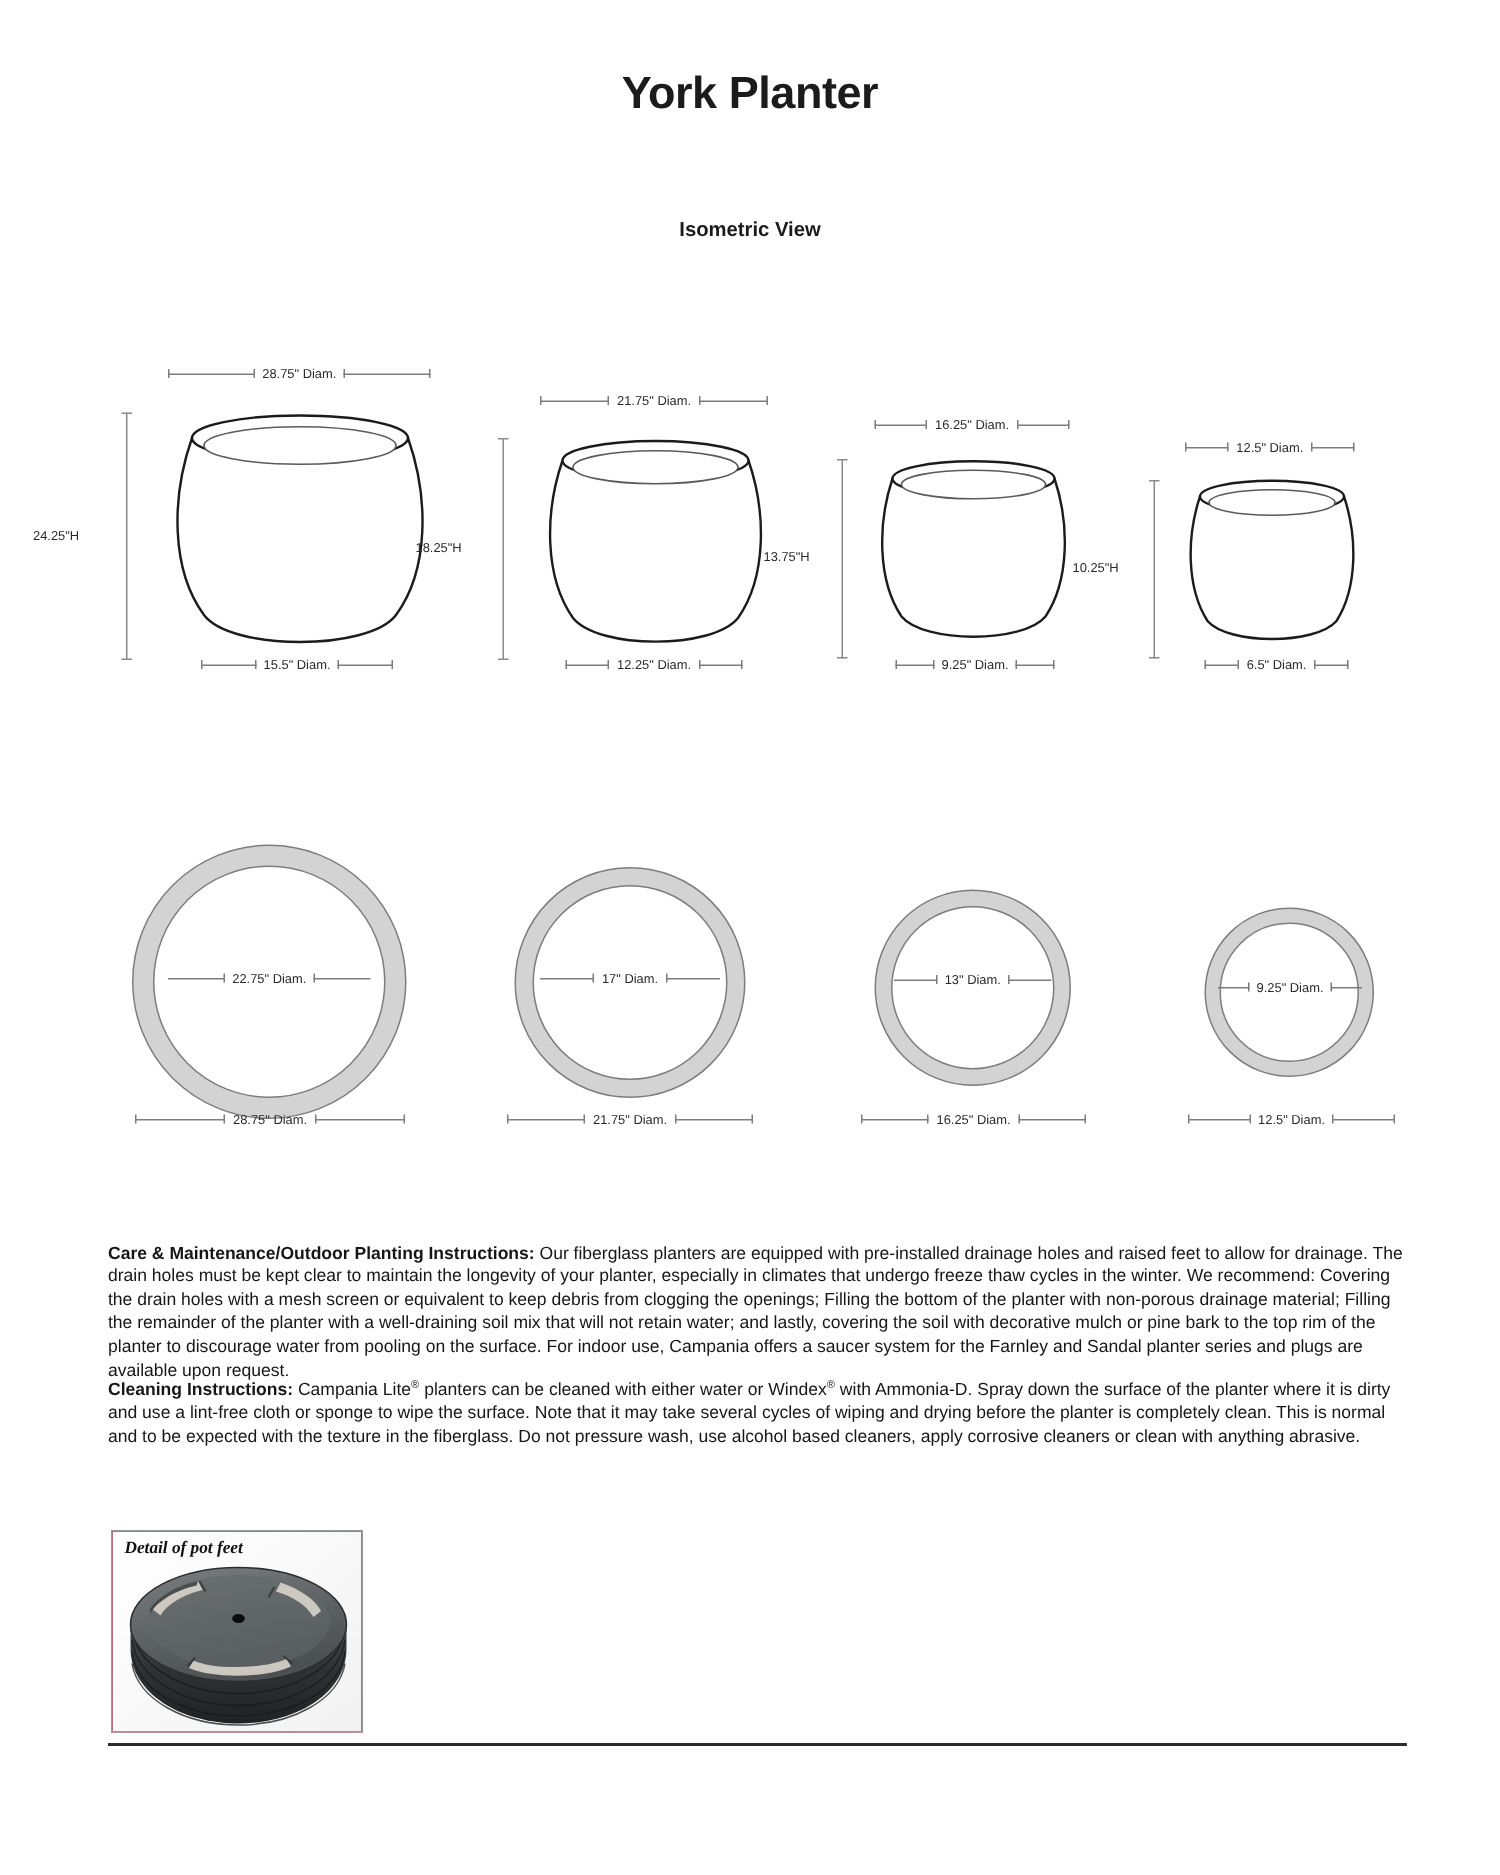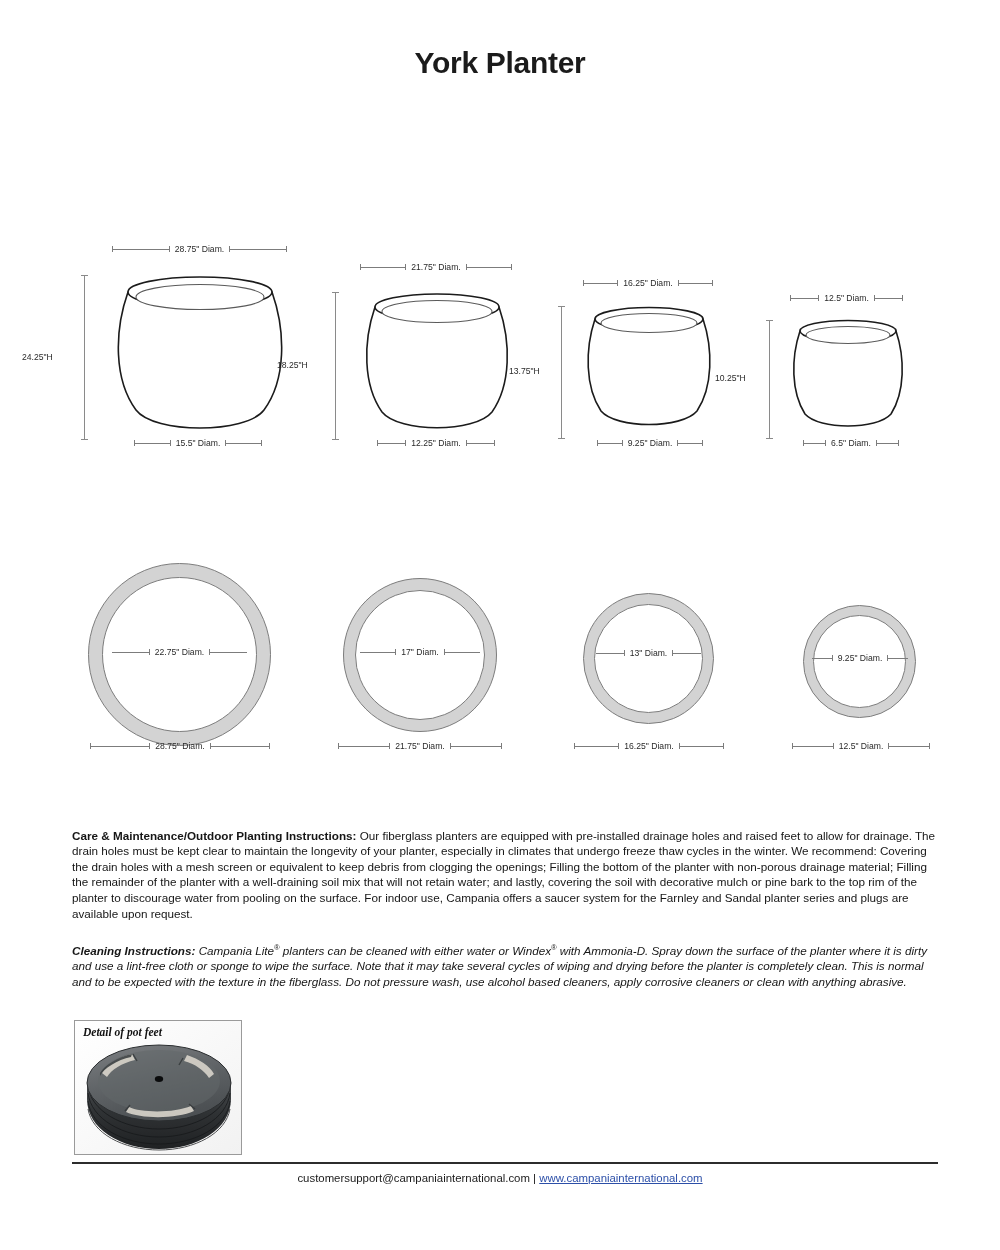--- a/index.html
+++ b/index.html
@@ -100,21 +100,21 @@
   
   .body-copy {
     position: absolute; left: 72px; width: 866px;
     font-size: 11.7px; line-height: 1.33;
     color: #161616;
     text-align: left;
   }
   .body-copy b { font-weight: bold; }
   .p-materials { top: 808px; }
   .p-care { top: 816px; }
-  .p-clean { top: 931px; font-style: italic; }
+  .p-clean { top: 907px; }
   sup.reg { font-size: 7.5px; vertical-align: super; line-height: 0; }
 
   
   .photo-box {
     position: absolute; left: 74px; top: 1020px;
     width: 168px; height: 135px;
     border: 1px solid #9a9a9a;
     background: #be185d;
     overflow: hidden;
     text-align: right;
@@ -140,20 +140,21 @@
   }
   .footer-link { color: #2c4fa8; text-decoration: underline; }
 </style>
 </head>
 <body>
 
 <div class="page">
 
   <div class="doc-title">York Planter</div>
 
+  <div class="section-heading" id="iso-heading">Isometric View</div>
 
   <div class="iso-row">
 
     <div class="iso-item" style="left:60px; width:260px; height:215px;">
       <div class="dimline" style="left:52px; top:4px; width:175px;">
         <span class="bar"></span>
         <span class="txt dim-label">28.75" Diam.</span>
         <span class="bar"></span>
       </div>
       <div class="vline" style="left:24px; top:35px; height:165px;"></div>
@@ -354,18 +355,15 @@
         <path d="M58 33 L62 40"></path>
         <path d="M108 37 L104 44"></path>
         <path d="M50 90 L55 84"></path>
         <path d="M120 88 L114 83"></path>
       </g>
     </svg>
   </div>
 
   <div class="footer-rule"></div>
   <div class="footer-text">
-    <div>
-      <span>customersupport@campaniainternational.com</span><span> | </span><a class="footer-link" href="#">www.campaniainternational.com</a>
-    </div>
   </div>
 
 </div>
 
 </body></html>

